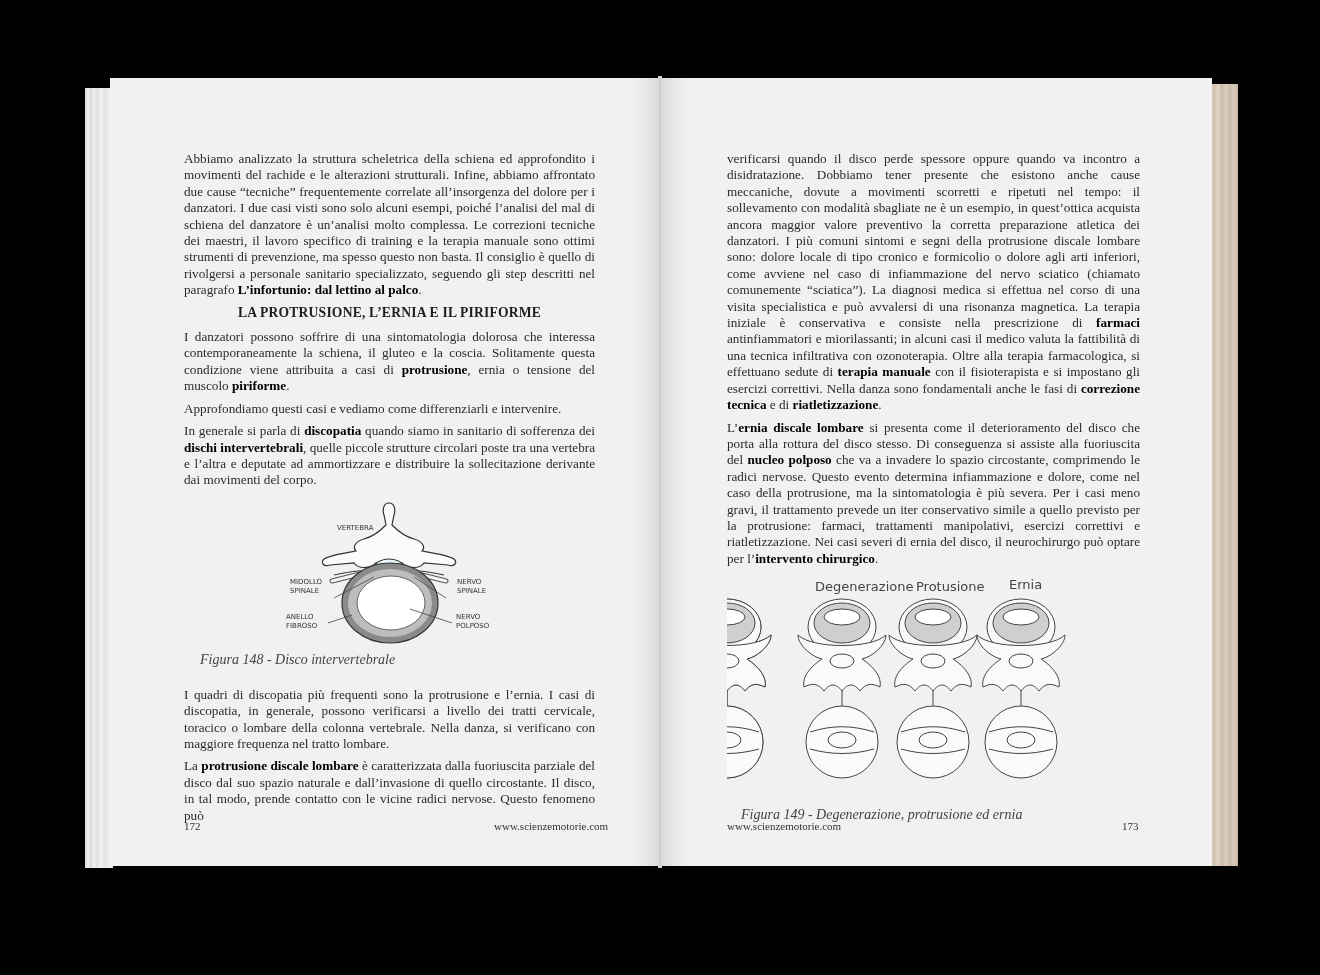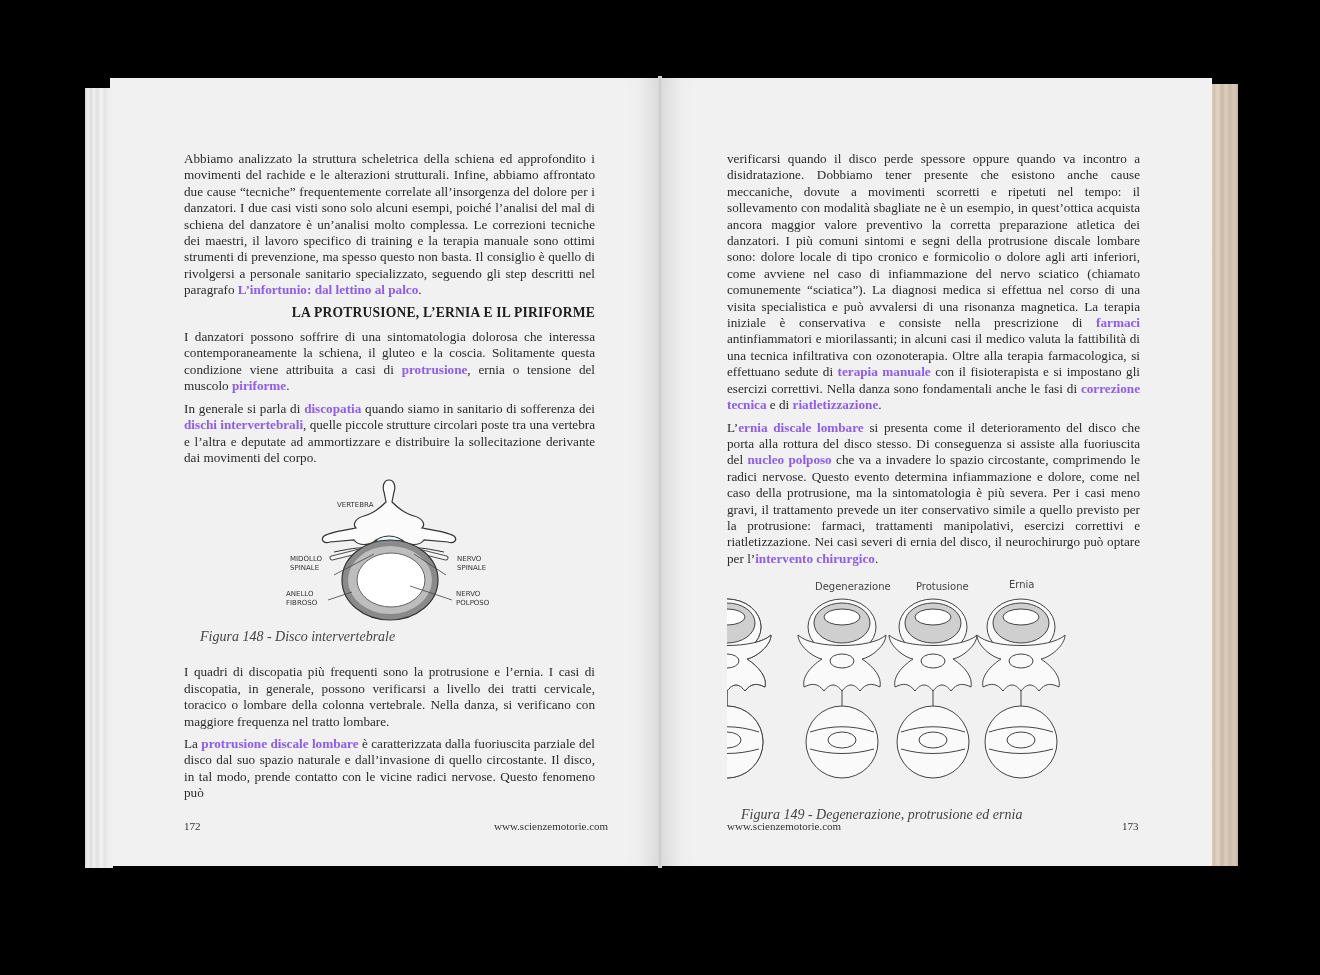--- a/index.html
+++ b/index.html
@@ -8,44 +8,45 @@
   .edge-left { position:absolute; left:85px; top:88px; width:28px; height:780px;
     background:linear-gradient(90deg,#d9d9d9 0px,#efefef 3px,#dcdcdc 6px,#f1f1f1 9px,#e0e0e0 12px,#f2f2f2 16px,#e4e4e4 20px,#f0f0f0 24px,#e9e9e9 28px); }
   .edge-right { position:absolute; left:1210px; top:84px; width:28px; height:782px;
     background:linear-gradient(90deg,#e7dcd0 0px,#cfbfae 4px,#e3d6c8 8px,#c9b8a6 12px,#ddd0c0 16px,#cbbaa8 20px,#d9cab9 24px,#c6b4a1 28px); }
   .page { position:absolute; top:78px; height:788px; background:#f1f1f1; }
   .page.left { left:110px; width:550px; box-shadow: inset -30px 0 30px -28px rgba(0,0,0,0.18); }
   .page.right { left:660px; width:552px; box-shadow: inset 30px 0 30px -28px rgba(0,0,0,0.18); }
   .spine { position:absolute; left:658px; top:76px; width:4px; height:792px; background:linear-gradient(90deg,#dcdcdc,#c9c9c9,#dcdcdc); }
   .col { position:absolute; font-size:13.2px; line-height:16.4px; text-align:justify; }
   .col p { margin:0 0 6px 0; }
-  .col b { color:#8b5cf6; }
+  .col b { color:#000000; }
   .left .col { left:74px; top:73px; width:411px; }
   .right .col { left:67px; top:73px; width:413px; }
-  h2 { font-size:13.6px; text-align:right; margin:2px 0 8px 0; letter-spacing:0.2px; color:#1e1e1e; }
+  h2 { font-size:13.6px; text-align:center; margin:2px 0 8px 0; letter-spacing:0.2px; color:#1e1e1e; }
   .fig148 { position:relative; width:411px; height:170px; margin:8px 0 16px 0; }
   .caption { font-style:italic; font-size:14px; color:#444; }
   .fig148 .caption { position:absolute; left:16px; top:155px; }
   .fig-label { position:absolute; font-family:"DejaVu Sans", sans-serif; font-size:7px; color:#333; line-height:9px; }
   .fig149 { position:relative; width:413px; height:250px; margin-top:8px; }
-  .fig149 .stage { position:absolute; font-family:"DejaVu Sans", sans-serif; font-size:10px; color:#444; }
+  .fig149 .stage { position:absolute; font-family:"DejaVu Sans", sans-serif; font-size:13px; color:#444; }
   .fig149 .caption { position:absolute; left:14px; top:232px; }
   .footer { position:absolute; top:742px; font-size:11px; color:#333; }
 </style>
 </head>
 <body>
 
 <div class="edge-left"></div>
 <div class="edge-right"></div>
 
 <div class="page left">
   <div class="col">
     <p><span>Abbiamo analizzato la struttura scheletrica della schiena ed approfondito i movimenti del rachide e le alterazioni strutturali. Infine, abbiamo affrontato due cause “tecniche” frequentemente correlate all’insorgenza del dolore per i danzatori. I due casi visti sono solo alcuni esempi, poiché l’analisi del mal di schiena del danzatore è un’analisi molto complessa. Le correzioni tecniche dei maestri, il lavoro specifico di training e la terapia manuale sono ottimi strumenti di prevenzione, ma spesso questo non basta. Il consiglio è quello di rivolgersi a personale sanitario specializzato, seguendo gli step descritti nel paragrafo </span><b>L’infortunio: dal lettino al palco</b><span>.</span></p>
     <h2>LA PROTRUSIONE, L’ERNIA E IL PIRIFORME</h2>
     <p><span>I danzatori possono soffrire di una sintomatologia dolorosa che interessa contemporaneamente la schiena, il gluteo e la coscia. Solitamente questa condizione viene attribuita a casi di </span><b>protrusione</b><span>, ernia o tensione del muscolo </span><b>piriforme</b><span>.</span></p>
+    <p>Approfondiamo questi casi e vediamo come differenziarli e intervenire.</p>
     <p><span>In generale si parla di </span><b>discopatia</b><span> quando siamo in sanitario di sofferenza dei </span><b>dischi intervertebrali</b><span>, quelle piccole strutture circolari poste tra una vertebra e l’altra e deputate ad ammortizzare e distribuire la sollecitazione derivante dai movimenti del corpo.</span></p>
 
     <div class="fig148">
       <svg width="411" height="150" viewBox="0 0 411 150" style="position:absolute;left:0;top:0">
 
         <path d="M205 6 C200 6 198 12 200 18 L202 28 C196 34 188 40 180 42 C172 44 168 50 172 54 C160 56 146 58 140 62 C136 66 140 70 146 68 L170 66 C174 72 186 72 192 66 C198 62 212 62 218 66 C224 72 236 72 240 66 L264 68 C270 70 274 66 270 62 C264 58 250 56 238 54 C242 50 238 44 230 42 C222 40 214 34 208 28 L210 18 C212 12 210 6 205 6 Z" fill="#fbfbfb" stroke="#333" stroke-width="1.2"></path>
         <ellipse cx="205" cy="70" rx="14" ry="8" fill="#eaf6fb" stroke="#333" stroke-width="1"></ellipse>
         <path d="M198 68 l4 4 l-4 4 M212 68 l-4 4 l4 4 M200 72 h10" stroke="#3aa7d0" stroke-width="1.6" fill="none"></path>
         <path d="M150 78 C170 74 180 72 190 76 M260 78 C240 74 230 72 220 76" stroke="#333" stroke-width="1" fill="none"></path>
         <path d="M148 84 L180 76 M262 84 L230 76" stroke="#555" stroke-width="5" stroke-linecap="round"></path>

